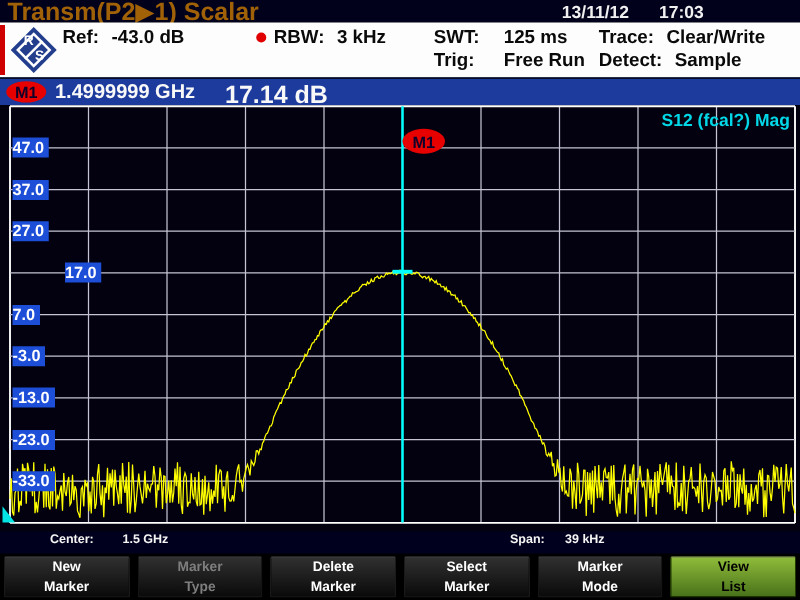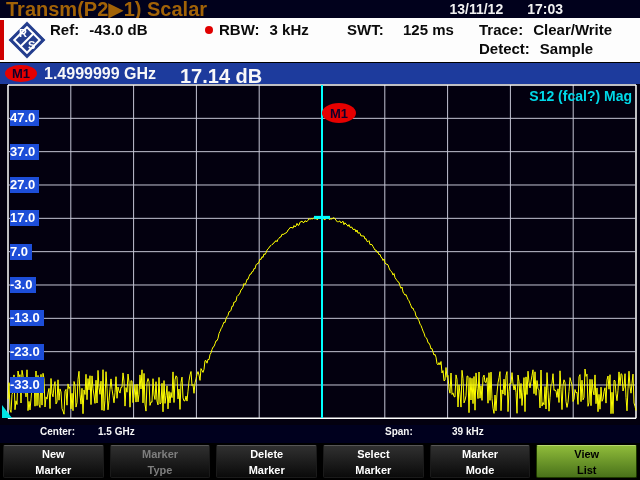--- a/index.html
+++ b/index.html
@@ -39,21 +39,21 @@
   #plot-svg{position:absolute;left:0;top:0;}
   .ytick{position:absolute;left:10px;height:16px;line-height:16px;color:#fff;font-size:13px;
     background:#1d4ed8;padding-right:4px;z-index:3;}
   #trace-label{position:absolute;right:8px;top:4px;color:#00d8e8;font-size:14px;z-index:3;}
   #m1-bubble{position:absolute;width:34px;height:20px;top:19px;background:#e60000;border-radius:50%;
     color:#10002a;font-size:13px;display:flex;align-items:center;justify-content:center;z-index:4;}
   
   #footer-bar{position:absolute;left:0;top:425px;width:640px;height:18px;background:#00001e;color:#f5f5f5;font-size:10px;}
   #footer-bar span{position:absolute;top:1px;white-space:nowrap;}
   #center-label{left:40px;} #center-value{left:98px;}
-  #span-label{left:385px;} #span-value{left:452px;}
+  #span-label{left:408px;} #span-value{left:452px;}
   
   #softkey-bar{position:absolute;left:0;top:443px;width:640px;height:37px;background:#000;
     display:flex;gap:6px;padding:2px 3px;box-sizing:border-box;}
   .softkey{flex:1;border-radius:2px;background:linear-gradient(#303030,#0a0a0a);
     border:1px solid #1a1a1a;border-top-color:#565656;color:#fff;font-size:11px;line-height:16px;
     text-align:center;padding-top:0px;font-weight:bold;font-family:inherit;cursor:pointer;}
   .softkey div{pointer-events:none;}
   .sk-disabled{color:#7e7e7e;}
   .sk-active{background:linear-gradient(#8fbb3a,#49721a);color:#000;border:1px solid #1e3a00;border-top-color:#b7d870;}
 </style>
@@ -93,20 +93,24 @@
       <span>125 ms</span>
     </div>
     <div class="hfield" style="left:479px;top:3px;">
       <span class="lbl">Trace:</span>
       <span>Clear/Write</span>
     </div>
     <div class="hfield" style="left:43px;top:22px;margin-top:32px;">
       <span class="dot"></span>
       <span class="lbl">Att:</span>
       <span>0 dB</span>
+    </div>
+    <div class="hfield" style="left:347px;top:22px;">
+      <span class="lbl lbl-fix">Trig:</span>
+      <span>Free Run</span>
     </div>
     <div class="hfield" style="left:479px;top:22px;">
       <span class="lbl">Detect:</span>
       <span>Sample</span>
     </div>
   </div>
 
   <div id="marker-bar">
     <div id="m1-badge">M1</div>
     <span id="marker-freq">1.4999999 GHz</span>
@@ -140,21 +144,21 @@
           <line x1="8" y1="334.33" x2="636" y2="334.33" stroke="#ffffff" stroke-width="1.5"></line>
         </g>
       <polyline id="trace-line" fill="none" stroke="#ffff00" stroke-width="1" points="8,315.1 9,298.7 10,325.6 11,328.4 12,310.4 13,307.9 14,290.9 15,325.7 16,316.8 17,320.5 18,287.0 19,292.8 20,290.7 21,319.0 22,286.3 23,291.7 24,309.2 25,298.6 26,312.9 27,285.8 28,326.6 29,317.4 30,325.9 31,314.9 32,302.5 33,303.4 34,293.6 35,322.2 36,287.0 37,321.7 38,291.4 39,320.7 40,323.5 41,290.4 42,321.1 43,289.3 44,294.6 45,323.0 46,312.9 47,315.1 48,308.9 49,304.4 50,324.6 51,294.5 52,309.4 53,312.8 54,302.1 55,297.6 56,319.9 57,318.0 58,295.8 59,316.2 60,304.9 61,307.9 62,324.7 63,327.1 64,330.2 65,307.2 66,305.4 67,321.2 68,299.9 69,304.6 70,302.6 71,324.9 72,309.3 73,326.7 74,297.5 75,301.2 76,323.1 77,318.7 78,295.2 79,287.3 80,310.9 81,320.1 82,304.3 83,329.7 84,306.0 85,310.5 86,290.3 87,315.7 88,294.6 89,305.9 90,291.7 91,320.6 92,291.9 93,304.8 94,311.0 95,319.4 96,296.2 97,319.0 98,286.4 99,303.7 100,310.3 101,297.2 102,326.2 103,285.7 104,326.7 105,316.4 106,287.7 107,304.2 108,325.8 109,316.5 110,305.3 111,294.9 112,305.3 113,311.7 114,318.8 115,308.7 116,292.7 117,314.3 118,303.0 119,306.9 120,309.1 121,303.3 122,303.2 123,288.9 124,297.0 125,322.1 126,303.6 127,308.2 128,290.0 129,298.1 130,323.2 131,296.7 132,297.2 133,318.6 134,311.7 135,300.5 136,318.1 137,300.2 138,317.9 139,310.2 140,290.9 141,305.0 142,285.8 143,318.9 144,289.4 145,320.1 146,327.1 147,298.7 148,294.5 149,297.5 150,321.4 151,317.9 152,318.2 153,294.7 154,310.9 155,315.5 156,297.7 157,317.1 158,320.9 159,293.4 160,320.0 161,319.1 162,299.3 163,327.8 164,296.6 165,319.4 166,311.6 167,301.8 168,324.9 169,307.5 170,318.9 171,308.5 172,313.6 173,287.9 174,318.5 175,295.9 176,291.8 177,293.0 178,314.9 179,305.0 180,325.4 181,298.6 182,293.1 183,313.9 184,316.9 185,316.8 186,312.1 187,317.1 188,307.2 189,296.9 190,290.9 191,287.5 192,301.6 193,300.4 194,309.3 195,298.9 196,294.8 197,290.4 198,287.6 199,291.1 200,296.4 201,284.6 202,286.5 203,288.4 204,285.4 205,276.7 206,276.6 207,279.2 208,275.3 209,275.7 210,270.6 211,268.9 212,265.5 213,263.1 214,262.5 215,259.8 216,256.8 217,256.7 218,254.3 219,249.5 220,247.4 221,244.8 222,243.2 223,240.6 224,238.1 225,238.6 226,234.9 227,232.7 228,231.4 229,227.7 230,227.6 231,226.2 232,222.2 233,222.3 234,218.0 235,218.2 236,217.0 237,212.3 238,211.3 239,210.7 240,208.9 241,205.9 242,205.2 243,203.3 244,199.5 245,200.8 246,198.8 247,195.3 248,195.4 249,192.4 250,190.2 251,190.1 252,187.7 253,187.6 254,184.5 255,184.8 256,180.9 257,179.7 258,179.8 259,177.9 260,175.0 261,175.5 262,172.6 263,173.5 264,169.8 265,170.7 266,168.8 267,166.2 268,164.7 269,163.9 270,162.1 271,161.5 272,160.5 273,160.1 274,158.4 275,158.0 276,156.5 277,157.8 278,155.3 279,154.3 280,153.0 281,152.9 282,150.2 283,150.5 284,150.1 285,149.3 286,149.0 287,148.2 288,146.0 289,145.3 290,143.5 291,143.7 292,143.4 293,144.2 294,141.5 295,143.0 296,142.1 297,139.4 298,141.3 299,141.1 300,138.2 301,137.8 302,137.0 303,138.6 304,138.5 305,136.7 306,137.4 307,137.6 308,136.2 309,134.5 310,135.5 311,134.4 312,135.0 313,134.6 314,133.6 315,135.2 316,133.2 317,135.8 318,134.9 319,134.2 320,132.3 321,134.2 322,133.9 323,133.6 324,135.6 325,135.6 326,134.7 327,134.2 328,133.4 329,135.3 330,135.3 331,134.5 332,135.2 333,133.8 334,134.0 335,134.6 336,136.5 337,137.2 338,138.2 339,137.2 340,137.1 341,139.0 342,138.1 343,137.2 344,140.7 345,138.8 346,140.1 347,140.8 348,142.3 349,140.6 350,143.4 351,143.2 352,143.2 353,145.5 354,145.4 355,145.2 356,148.0 357,146.0 358,149.3 359,148.6 360,149.2 361,152.0 362,151.7 363,152.2 364,152.0 365,155.1 366,154.6 367,157.5 368,157.7 369,156.6 370,160.6 371,160.5 372,160.6 373,162.5 374,164.2 375,166.2 376,166.0 377,168.4 378,168.0 379,170.7 380,170.3 381,173.2 382,173.9 383,176.5 384,175.0 385,178.9 386,180.1 387,180.2 388,180.9 389,183.9 390,186.1 391,187.4 392,188.2 393,191.1 394,189.5 395,193.7 396,195.1 397,196.5 398,197.9 399,198.4 400,201.8 401,204.3 402,203.0 403,208.0 404,209.6 405,211.2 406,210.5 407,213.1 408,215.5 409,216.8 410,219.4 411,221.8 412,224.3 413,224.0 414,226.7 415,227.7 416,232.3 417,233.0 418,235.1 419,236.8 420,240.1 421,241.6 422,244.2 423,247.1 424,249.1 425,252.5 426,253.6 427,255.0 428,258.7 429,259.1 430,261.1 431,264.9 432,264.5 433,268.0 434,271.1 435,270.3 436,273.2 437,279.6 438,280.9 439,278.6 440,280.9 441,277.5 442,289.0 443,286.6 444,296.9 445,296.1 446,283.5 447,293.2 448,291.5 449,305.0 450,309.2 451,289.0 452,310.5 453,308.9 454,312.6 455,312.9 456,290.9 457,295.3 458,323.0 459,300.8 460,310.1 461,323.1 462,286.3 463,294.8 464,318.9 465,316.3 466,311.8 467,292.1 468,292.2 469,328.7 470,293.6 471,316.0 472,294.3 473,319.6 474,292.5 475,326.2 476,288.9 477,304.4 478,314.6 479,288.0 480,314.2 481,301.9 482,316.4 483,293.4 484,291.1 485,298.0 486,298.4 487,293.7 488,319.2 489,288.7 490,316.4 491,288.1 492,314.7 493,324.2 494,329.4 495,311.0 496,326.8 497,309.0 498,298.9 499,293.7 500,287.6 501,326.7 502,305.9 503,310.0 504,295.1 505,311.3 506,291.6 507,287.6 508,327.6 509,307.7 510,299.0 511,299.6 512,288.6 513,300.0 514,306.0 515,300.8 516,308.3 517,329.3 518,291.0 519,297.5 520,314.5 521,299.5 522,321.5 523,308.2 524,293.6 525,327.6 526,292.9 527,310.5 528,287.2 529,298.2 530,303.9 531,297.2 532,291.5 533,285.8 534,309.7 535,287.8 536,311.3 537,296.5 538,304.9 539,305.6 540,323.9 541,286.0 542,322.1 543,318.5 544,320.7 545,302.5 546,325.0 547,288.6 548,306.3 549,327.2 550,313.7 551,300.8 552,299.3 553,289.7 554,306.4 555,305.7 556,307.1 557,313.4 558,304.8 559,318.5 560,286.8 561,305.5 562,325.6 563,301.4 564,295.8 565,298.3 566,317.5 567,323.4 568,318.3 569,307.4 570,293.6 571,297.4 572,300.9 573,317.5 574,315.1 575,305.5 576,308.8 577,308.3 578,320.4 579,292.8 580,290.6 581,317.6 582,296.2 583,315.8 584,313.5 585,285.0 586,292.4 587,290.2 588,322.3 589,318.7 590,295.3 591,321.7 592,295.4 593,306.8 594,310.9 595,290.9 596,319.7 597,303.9 598,327.7 599,310.4 600,325.2 601,303.2 602,317.3 603,315.0 604,307.5 605,303.8 606,319.1 607,295.9 608,292.0 609,305.2 610,290.7 611,329.7 612,308.3 613,329.6 614,296.3 615,296.7 616,309.7 617,316.7 618,306.3 619,287.9 620,301.6 621,289.7 622,290.5 623,307.0 624,303.1 625,289.7 626,313.6 627,326.8 628,304.9 629,287.2 630,302.8 631,309.2 632,299.3 633,290.1 634,319.0 635,322.3 636,326.6"></polyline>
       <line id="marker-line" y1="1" y2="334" stroke="#00ffff" stroke-width="2" x1="322" x2="322"></line>
       <rect id="peak-tick" width="16" height="3" fill="#00ffff" x="314" y="131.86533799999998"></rect>
       <polygon id="corner-flag" points="2,334 2,321 12,334" fill="#00e4e4"></polygon>
     </svg>
     <div class="ytick" style="top: 26.333px;">47.0</div>
     <div class="ytick" style="top: 59.666px;">37.0</div>
     <div class="ytick" style="top: 92.999px;">27.0</div>
-    <div class="ytick" style="top: 126.332px;">17.0</div>
+    <div class="ytick" style="top: 126.332px; margin-left: 42px;">17.0</div>
     <div class="ytick" style="top: 159.665px;">7.0</div>
     <div class="ytick" style="top: 192.998px;">-3.0</div>
     <div class="ytick" style="top: 226.331px;">-13.0</div>
     <div class="ytick" style="top: 259.664px;">-23.0</div>
     <div class="ytick" style="top: 292.997px;">-33.0</div>
     <div id="trace-label">S12 (fcal?) Mag</div>
     <div id="m1-bubble" style="left: 322px;">M1</div>
   </div>
 
   <div id="footer-bar">

